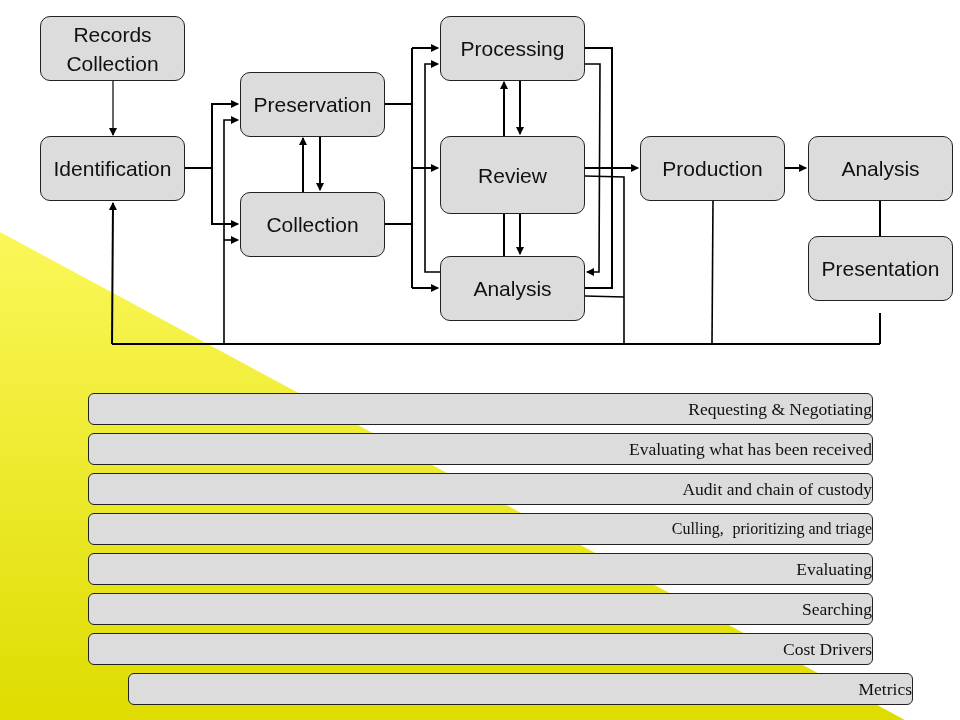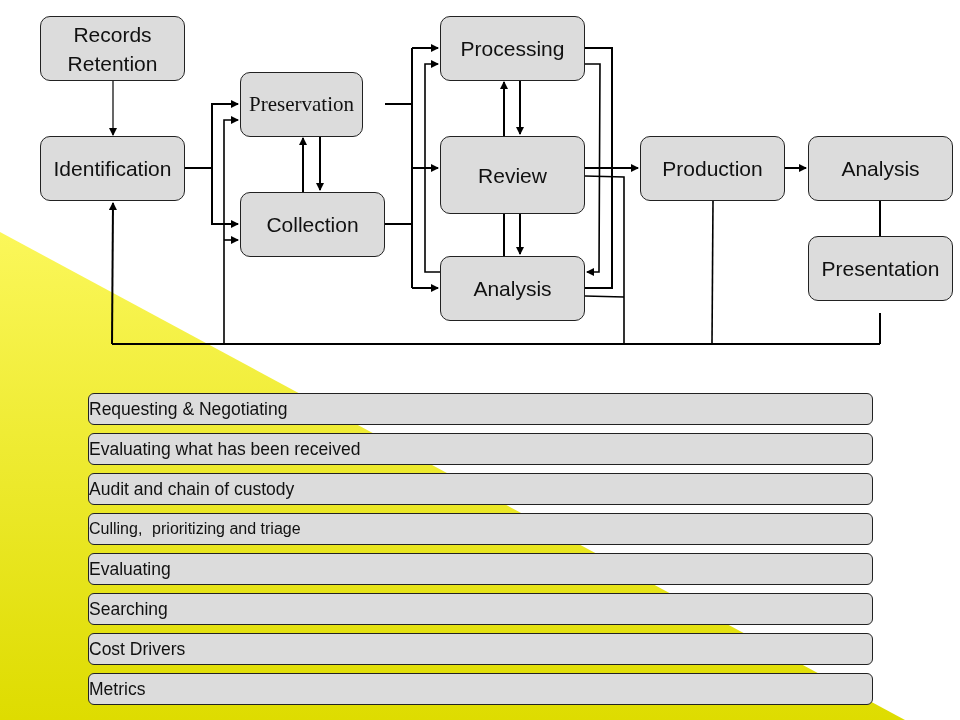--- a/index.html
+++ b/index.html
@@ -2,21 +2,21 @@
 <html><head>
 <meta charset="utf-8">
 <style>
   html, body { margin: 0; padding: 0; }
   body { width: 960px; height: 720px; position: relative; overflow: hidden; background: #ffffff; font-family: "Liberation Sans", sans-serif; }
   #bg { position: absolute; left: 0; top: 0; width: 960px; height: 720px; }
   #wires { position: absolute; left: 0; top: 0; width: 960px; height: 720px; pointer-events: none; }
   .node { position: absolute; box-sizing: border-box; background: #dcdcdc; border: 1px solid #222; border-radius: 10px;
           display: flex; align-items: center; justify-content: center; text-align: center; color: #111; font-size: 21px; line-height: 29px; }
   .bar { position: absolute; left: 88px; width: 785px; height: 32px; box-sizing: border-box; background: #dcdcdc; border: 1px solid #222;
-         border-radius: 6px; display: flex; align-items: center; justify-content: flex-start; font-size: 17.5px; color: #111; }
+         border-radius: 6px; display: flex; align-items: center; justify-content: flex-end; font-size: 17.5px; color: #111; font-family: Liberation Serif, serif; }
   .bar .small { font-size: 16px; }
   .bar .big { font-size: 16px; }
 </style>
 </head>
 <body>
 
 <svg id="bg" viewBox="0 0 960 720">
   <defs>
     <linearGradient id="yel" x1="0" y1="0" x2="0" y2="1">
       <stop offset="0" stop-color="#fbf75a"></stop>
@@ -75,26 +75,26 @@
 
     <path d="M713,201 L712,344" stroke-width="1.6"></path>
     <path d="M880,313 L880,344"></path>
 
     <path d="M880,344 L112,344"></path>
     <path d="M112,344 L113,203" marker-end="url(#ah)"></path>
   </g>
 </svg>
 
 <div class="node" style="left:40px;top:16px;width:145px;height:65px;">
-  <span style="width:110px;">Records Retention</span>
+  <span style="width:110px;">Records Collection</span>
 </div>
 <div class="node" style="left:40px;top:136px;width:145px;height:65px;">
   <span>Identification</span>
 </div>
-<div class="node" style="left:240px;top:72px;width:123px;height:65px;font-family:Liberation Serif, serif;">
+<div class="node" style="left:240px;top:72px;width:145px;height:65px;">
   <span>Preservation</span>
 </div>
 <div class="node" style="left:240px;top:192px;width:145px;height:65px;">
   <span>Collection</span>
 </div>
 <div class="node" style="left:440px;top:16px;width:145px;height:65px;">
   <span>Processing</span>
 </div>
 <div class="node" style="left:440px;top:136px;width:145px;height:78px;">
   <span>Review</span>
@@ -126,15 +126,15 @@
 </div>
 <div class="bar" style="top:553px;">
   <span>Evaluating</span>
 </div>
 <div class="bar" style="top:593px;">
   <span>Searching</span>
 </div>
 <div class="bar" style="top:633px;">
   <span>Cost Drivers</span>
 </div>
-<div class="bar" style="top:673px;">
+<div class="bar" style="top:673px;margin-left:40px;">
   <span>Metrics</span>
 </div>
 
 </body></html>

